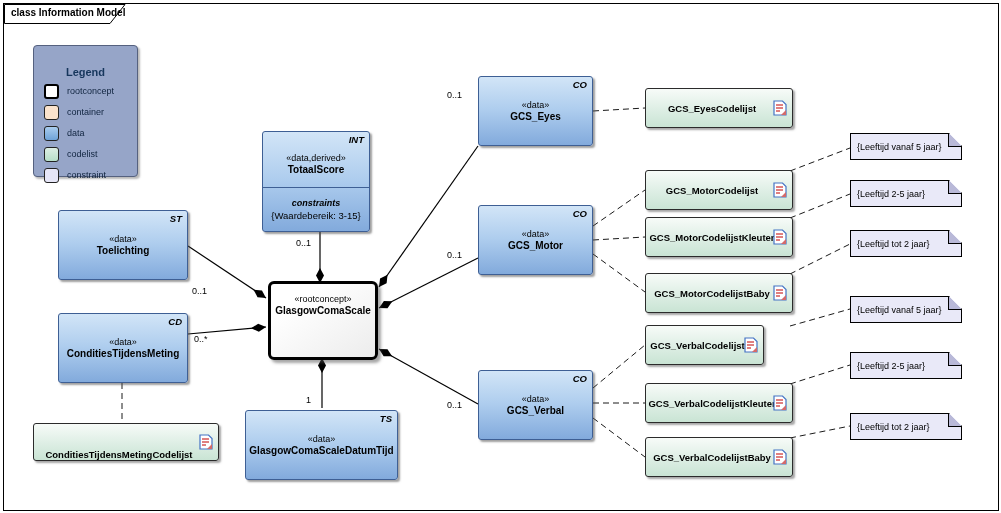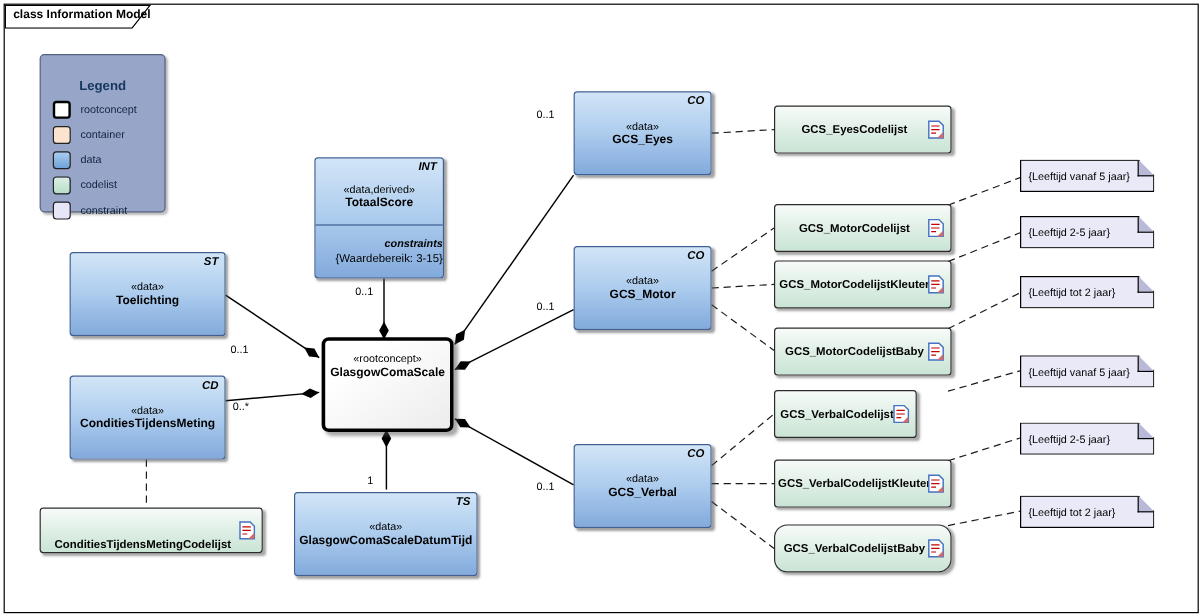--- a/index.html
+++ b/index.html
@@ -30,21 +30,21 @@
   .root-box{background:linear-gradient(145deg,#ffffff 25%,#ececec 100%);
             border:3px solid #000;border-radius:6px;
             box-shadow:3px 3px 3px rgba(80,80,80,.5);}
   .ctr{position:absolute;left:0;right:0;top:0;bottom:0;display:flex;flex-direction:column;
        align-items:center;justify-content:center;text-align:center;}
   .stereo{font-size:9px;}
   .nname{font-size:10px;font-weight:bold;margin-top:1px;}
   .type-tag{position:absolute;top:2px;right:5px;font-size:9.5px;font-style:italic;font-weight:bold;}
   .compart-top{position:absolute;left:0;right:0;top:0;height:55px;}
   .compart-bot{position:absolute;left:0;right:0;top:55px;bottom:0;border-top:1px solid #3e5f94;
-               display:flex;flex-direction:column;align-items:flex-end;justify-content:center;}
+               display:flex;flex-direction:column;align-items:center;justify-content:center;}
   .cons-label{font-size:9px;font-style:italic;font-weight:bold;}
   .cons-val{font-size:9.5px;margin-top:2px;}
 
   
   .note{position:absolute;z-index:2;background:#e9e9f8;border:1px solid #000;box-sizing:border-box;
         clip-path:polygon(0 0,calc(100% - 13px) 0,100% 13px,100% 100%,0 100%);
         display:flex;align-items:center;filter:drop-shadow(2px 2px 1px rgba(90,90,90,.45));}
   .note::after{content:"";position:absolute;top:0;right:0;width:13px;height:13px;
         background:linear-gradient(to bottom left,transparent 48%,#b9b9d8 50%);
         border-left:1px solid #000;border-bottom:1px solid #000;box-sizing:border-box;}
@@ -264,21 +264,21 @@
 <div class="node codelist-box" style="left:645px;top:383px;width:148px;height:40px;">
   <span class="cl-label">GCS_VerbalCodelijstKleuter</span>
   <svg class="doc-icon" width="14" height="16" viewBox="0 0 14 16">
     <path d="M1,1 h8.5 l3.5,3.5 V15 H1 Z" fill="#fff" stroke="#4472c4" stroke-width="1.2"></path>
     <line x1="3" y1="5" x2="10" y2="5" stroke="#c00000"></line>
       <line x1="3" y1="8" x2="10" y2="8" stroke="#c00000"></line>
       <line x1="3" y1="11" x2="7" y2="11" stroke="#c00000"></line>
     <path d="M8,15 L13,10 V15 Z" fill="#d46a6a"></path>
   </svg>
 </div>
-<div class="node codelist-box" style="left:645px;top:437px;width:148px;height:40px;border-radius:11px;">
+<div class="node codelist-box" style="left:645px;top:437px;width:148px;height:40px;">
   <span class="cl-label">GCS_VerbalCodelijstBaby</span>
   <svg class="doc-icon" width="14" height="16" viewBox="0 0 14 16">
     <path d="M1,1 h8.5 l3.5,3.5 V15 H1 Z" fill="#fff" stroke="#4472c4" stroke-width="1.2"></path>
     <line x1="3" y1="5" x2="10" y2="5" stroke="#c00000"></line>
       <line x1="3" y1="8" x2="10" y2="8" stroke="#c00000"></line>
       <line x1="3" y1="11" x2="7" y2="11" stroke="#c00000"></line>
     <path d="M8,15 L13,10 V15 Z" fill="#d46a6a"></path>
   </svg>
 </div>
 

